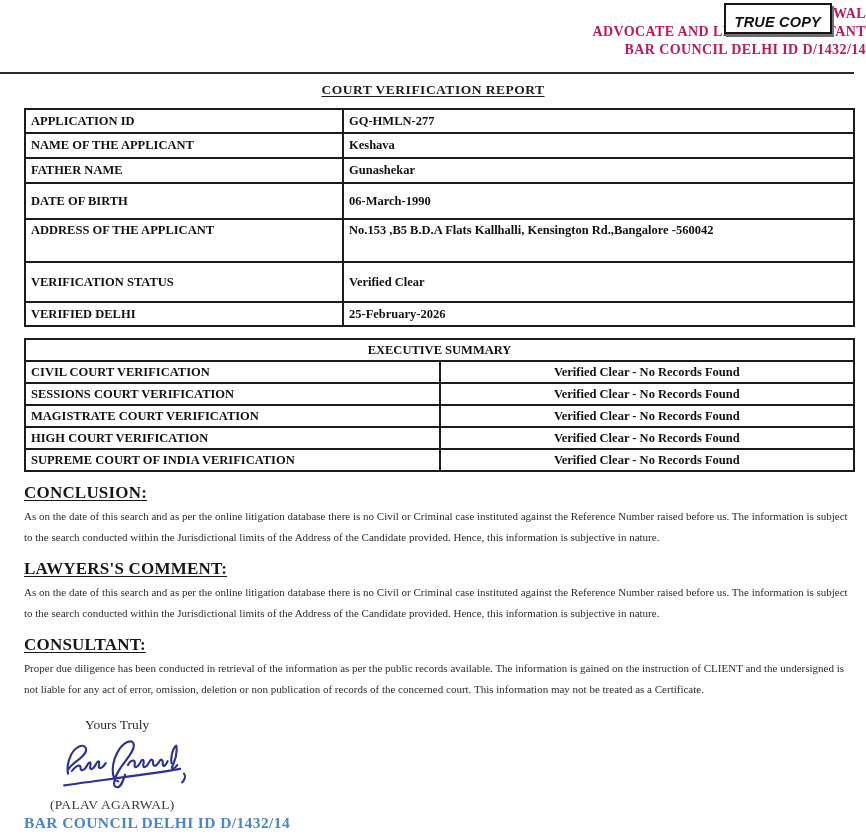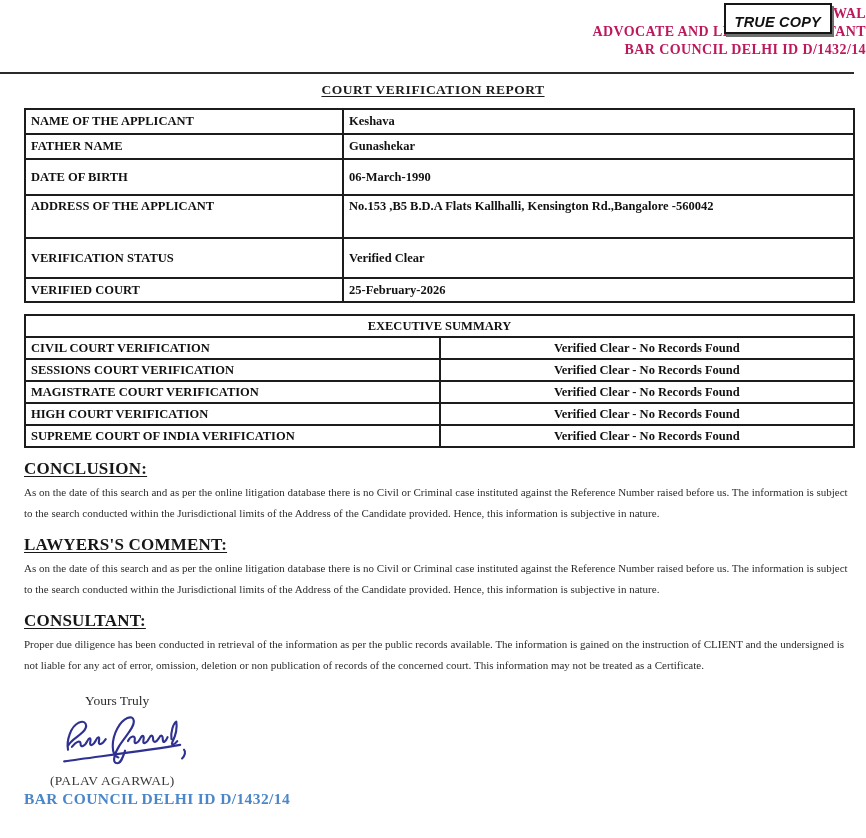--- a/index.html
+++ b/index.html
@@ -149,20 +149,24 @@
   <div class="rule"></div>
 
   <div class="report-title">
     <span>COURT VERIFICATION REPORT</span>
   </div>
 
   <div class="content">
 
     <table class="doc-table">
       <tbody>
+          <tr style="height:24px;">
+        <td class="lbl">APPLICATION ID</td>
+        <td class="val">GQ-HMLN-277</td>
+      </tr>
       <tr style="height:25px;">
         <td class="lbl">NAME OF THE APPLICANT</td>
         <td class="val">Keshava</td>
       </tr>
       <tr style="height:25px;">
         <td class="lbl">FATHER NAME</td>
         <td class="val">Gunashekar</td>
       </tr>
       <tr style="height:36px;">
         <td class="lbl">DATE OF BIRTH</td>
@@ -170,21 +174,21 @@
       </tr>
       <tr class="addr-row" style="height:43px;">
         <td class="lbl">ADDRESS OF THE APPLICANT</td>
         <td class="val">No.153 ,B5 B.D.A Flats Kallhalli, Kensington Rd.,Bangalore -560042</td>
       </tr>
       <tr style="height:40px;">
         <td class="lbl">VERIFICATION STATUS</td>
         <td class="val">Verified Clear</td>
       </tr>
       <tr style="height:24px;">
-        <td class="lbl">VERIFIED COURT</td>
+        <td class="lbl">VERIFIED DELHI</td>
         <td class="val">25-February-2026</td>
       </tr>
     </tbody>
       </table>
 
     <table class="doc-table exec-table">
       <tbody>
           <tr style="height:22px;">
         <th colspan="2">EXECUTIVE SUMMARY</th>
       </tr>

